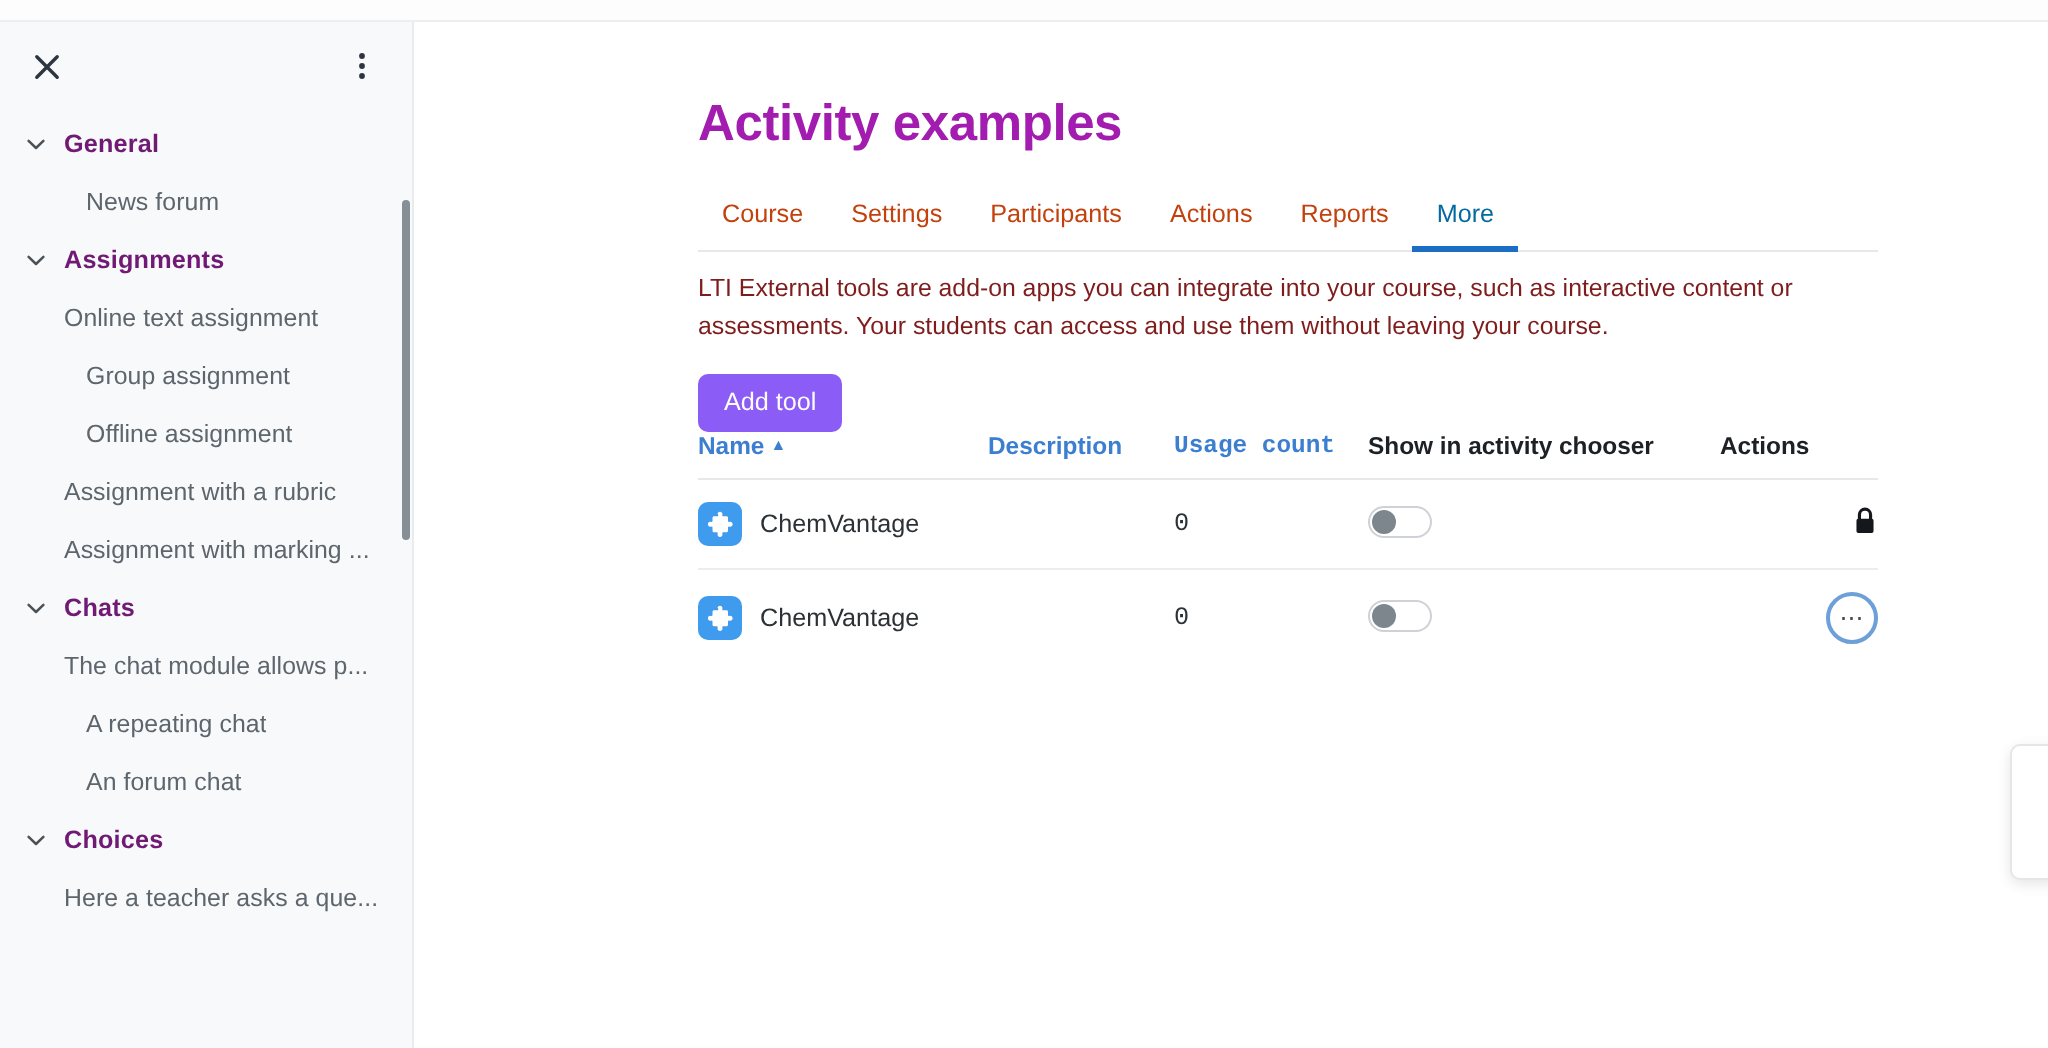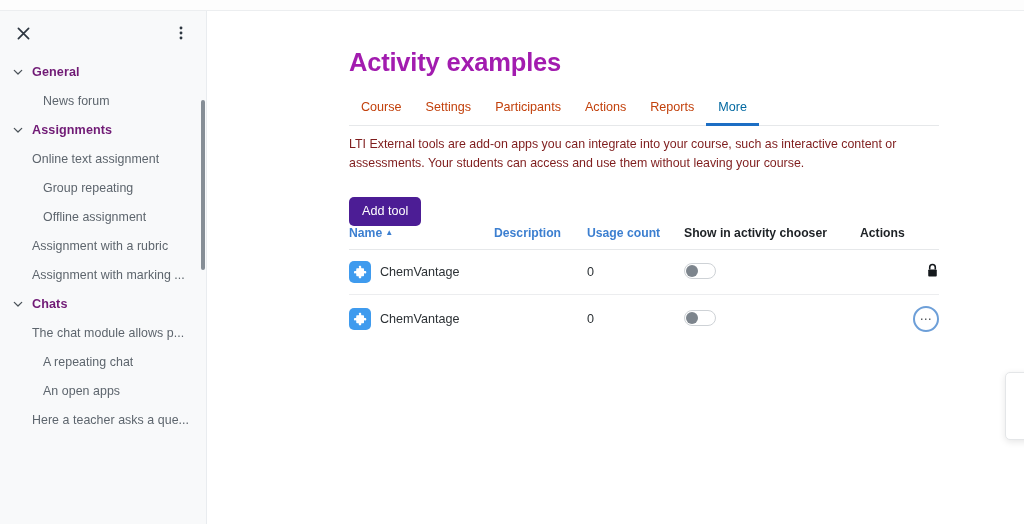--- a/index.html
+++ b/index.html
@@ -96,22 +96,22 @@
   
   .sec-title {
     margin: 21px 0 0 0; font-size: 21px; font-weight: bold;
     color: #1d2125; letter-spacing: -.2px;
   }
   .sec-desc {
     margin: 9px 0 0 0; font-size: 12.4px; line-height: 19px;
     color: #7f1d1d; max-width: 578px;
   }
   .btn-primary {
-    margin-top: 24px; display: inline-block;
-    background: #4c1d95; color: #ffffff; border: 0; border-radius: 5px;
+    margin-top: 14px; display: inline-block;
+    background: #8b5cf6; color: #ffffff; border: 0; border-radius: 5px;
     font-size: 12.6px; font-family: inherit;
     padding: 7px 13px 8px 13px; cursor: pointer;
   }
 
   
   .tbl { width: 590px; border-collapse: collapse; }
   .tbl th {
     text-align: left; font-size: 12.2px; font-weight: bold;
     padding: 0 0 9px 0; border-bottom: 1px solid #e6e8ea;
     color: #1d2125; white-space: nowrap;
@@ -119,21 +119,21 @@
   .tbl th.link { color: #3c7fd0; cursor: pointer; }
   .tbl th .sortcaret { font-size: 8px; margin-left: 3px; vertical-align: 2px; }
   .tbl td {
     padding: 11px 0; border-bottom: 1px solid #ecedef;
     font-size: 12.6px; color: #2c3135; vertical-align: middle;
   }
   .tbl tr:last-child td { border-bottom: 0; }
 
   .c-name { width: 145px; }
   .c-desc { width: 93px; }
-  .c-usage { width: 97px; }
+  .c-usage { width: 97px; font-family: Liberation Mono, monospace; }
   .c-chooser { width: 176px; }
   .c-actions { width: 79px; text-align: right; }
 
   .toolcell { display: flex; align-items: center; gap: 9px; text-align: center; }
   .tool-icon {
     width: 22px; height: 22px; border-radius: 5px; background: #3f9bee;
     flex: none; display: flex; align-items: center; justify-content: center;
   }
   .tool-icon svg { display: block; }
 
@@ -213,21 +213,21 @@
               <svg width="10" height="10" viewBox="0 0 10 10" aria-hidden="true">
                 <path d="M1.3 3.4 L5 7 L8.7 3.4" fill="none" stroke="currentColor" stroke-width="1.25" stroke-linecap="round" stroke-linejoin="round"></path>
               </svg>
             </span>
             <span>Assignments</span>
           </div>
           <div class="sb-item lvl1">
             <span class="sb-link">Online text assignment</span>
           </div>
           <div class="sb-item lvl2">
-            <span class="sb-link">Group repeating</span>
+            <span class="sb-link">Group assignment</span>
           </div>
           <div class="sb-item lvl2">
             <span class="sb-link">Offline assignment</span>
           </div>
           <div class="sb-item lvl1">
             <span class="sb-link">Assignment with a rubric</span>
           </div>
           <div class="sb-item lvl1">
             <span class="sb-link">Assignment with marking ...</span>
           </div>
@@ -239,21 +239,29 @@
             </span>
             <span>Chats</span>
           </div>
           <div class="sb-item lvl1">
             <span class="sb-link">The chat module allows p...</span>
           </div>
           <div class="sb-item lvl2">
             <span class="sb-link">A repeating chat</span>
           </div>
           <div class="sb-item lvl2">
-            <span class="sb-link">An open apps</span>
+            <span class="sb-link">An forum chat</span>
+          </div>
+          <div class="sb-item sb-group">
+            <span class="chev">
+              <svg width="10" height="10" viewBox="0 0 10 10" aria-hidden="true">
+                <path d="M1.3 3.4 L5 7 L8.7 3.4" fill="none" stroke="currentColor" stroke-width="1.25" stroke-linecap="round" stroke-linejoin="round"></path>
+              </svg>
+            </span>
+            <span>Choices</span>
           </div>
           <div class="sb-item lvl1">
             <span class="sb-link">Here a teacher asks a que...</span>
           </div>
         </div>
       <div class="sb-thumb"></div>
     </div>
   </aside>
 
   <main class="main">

